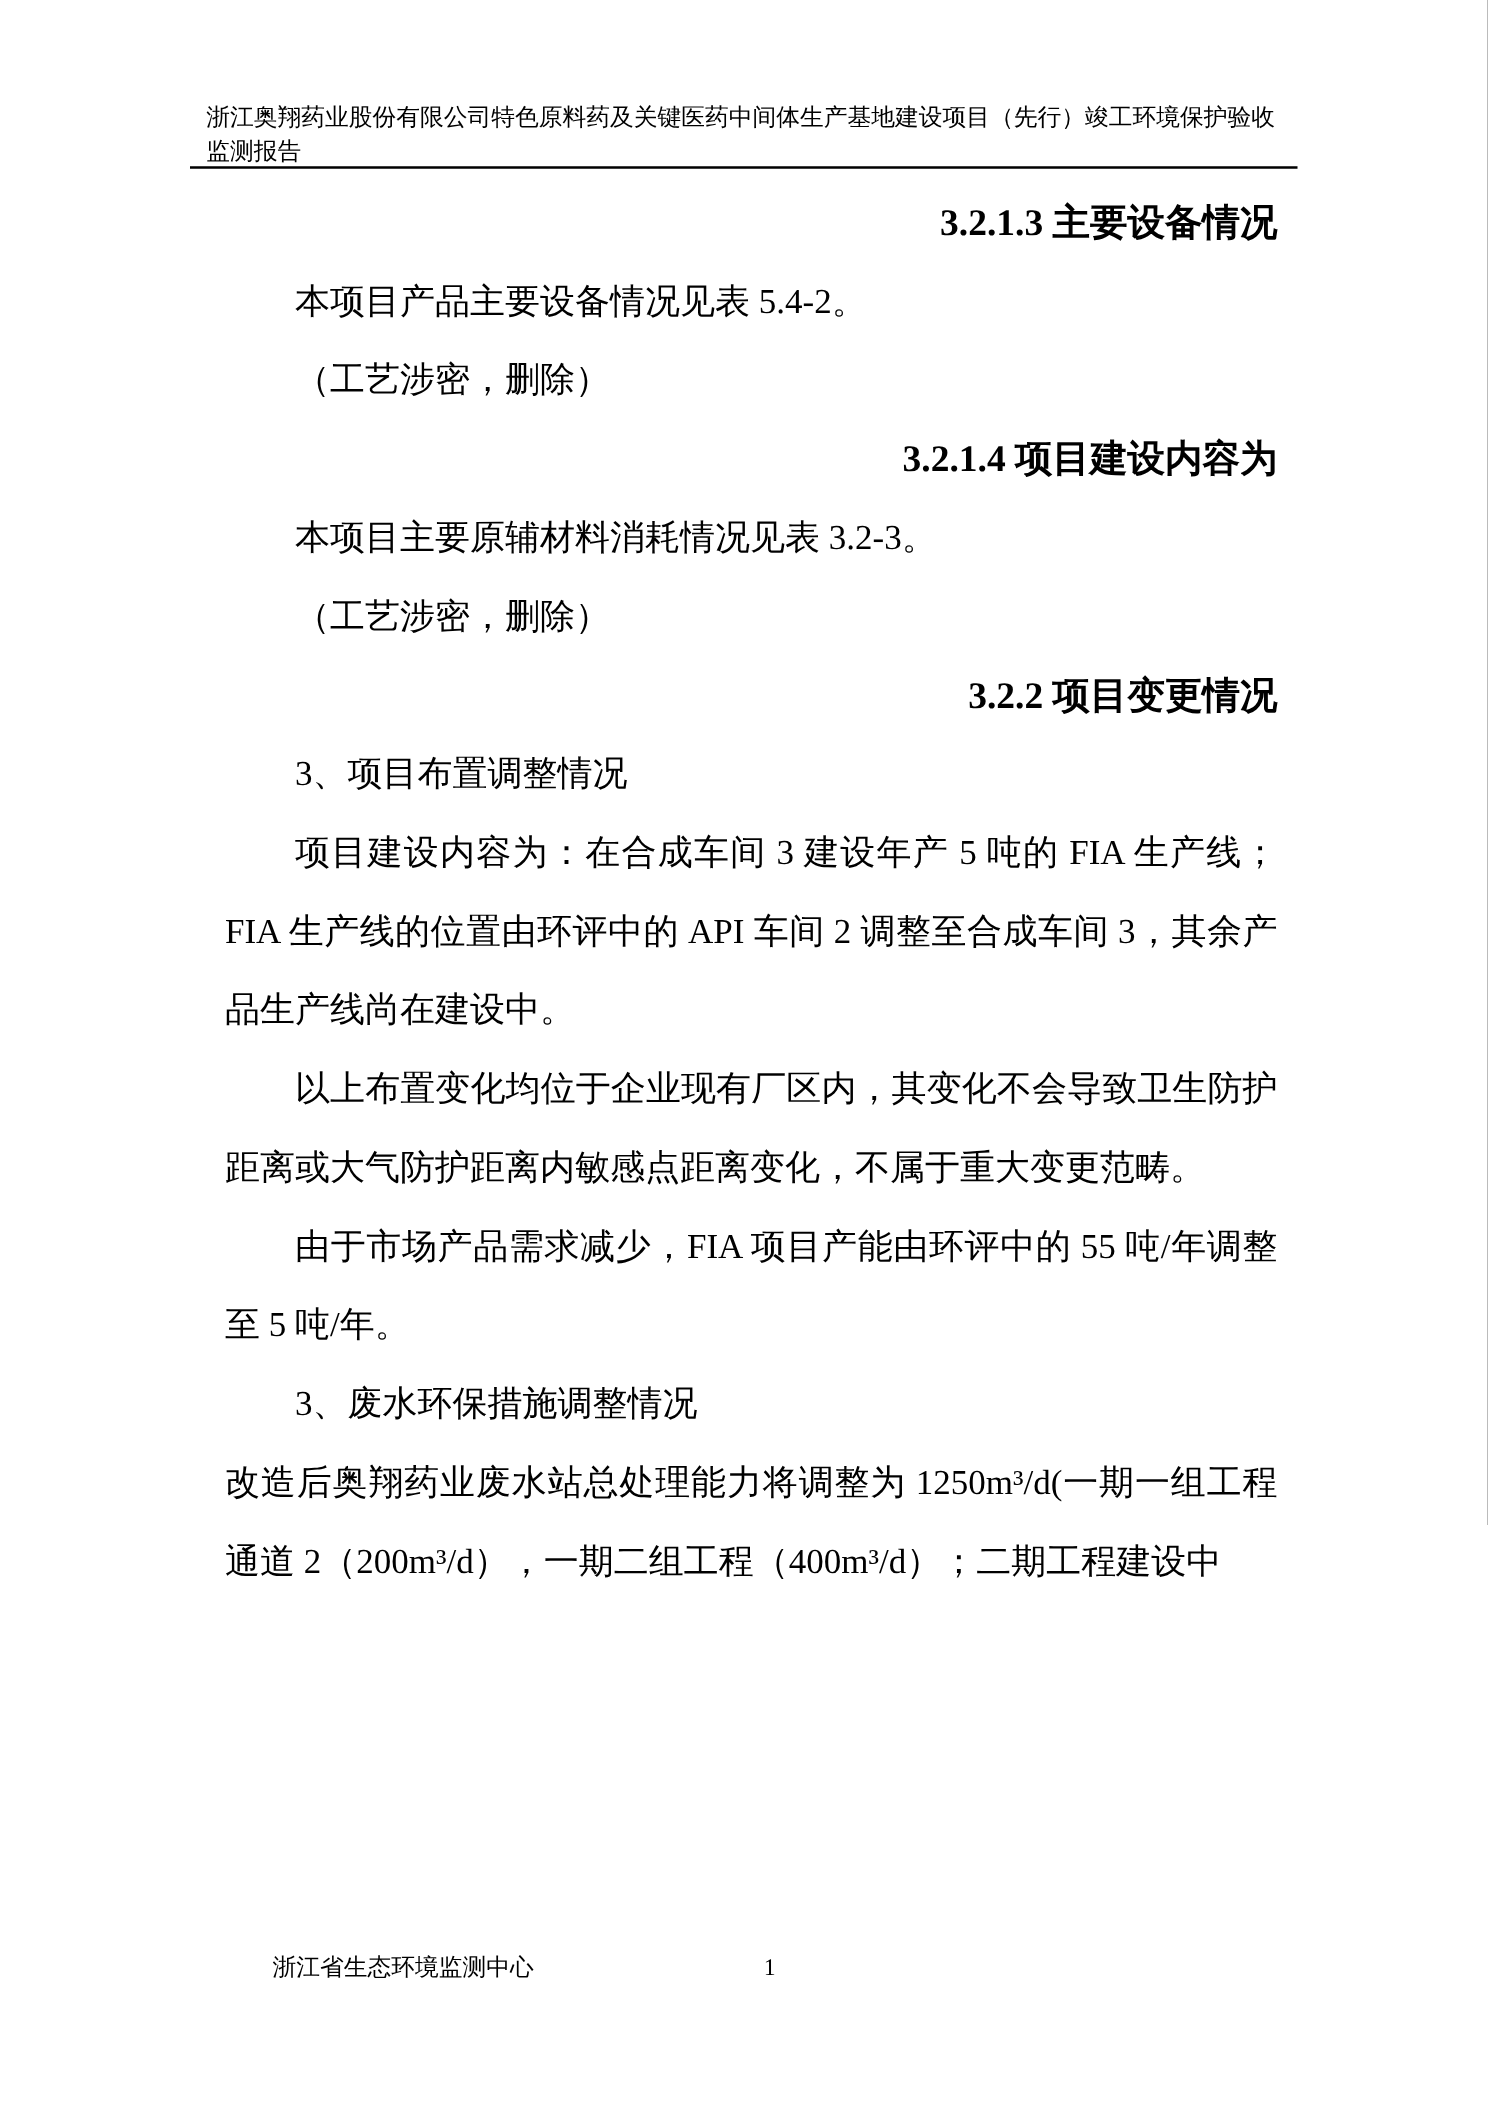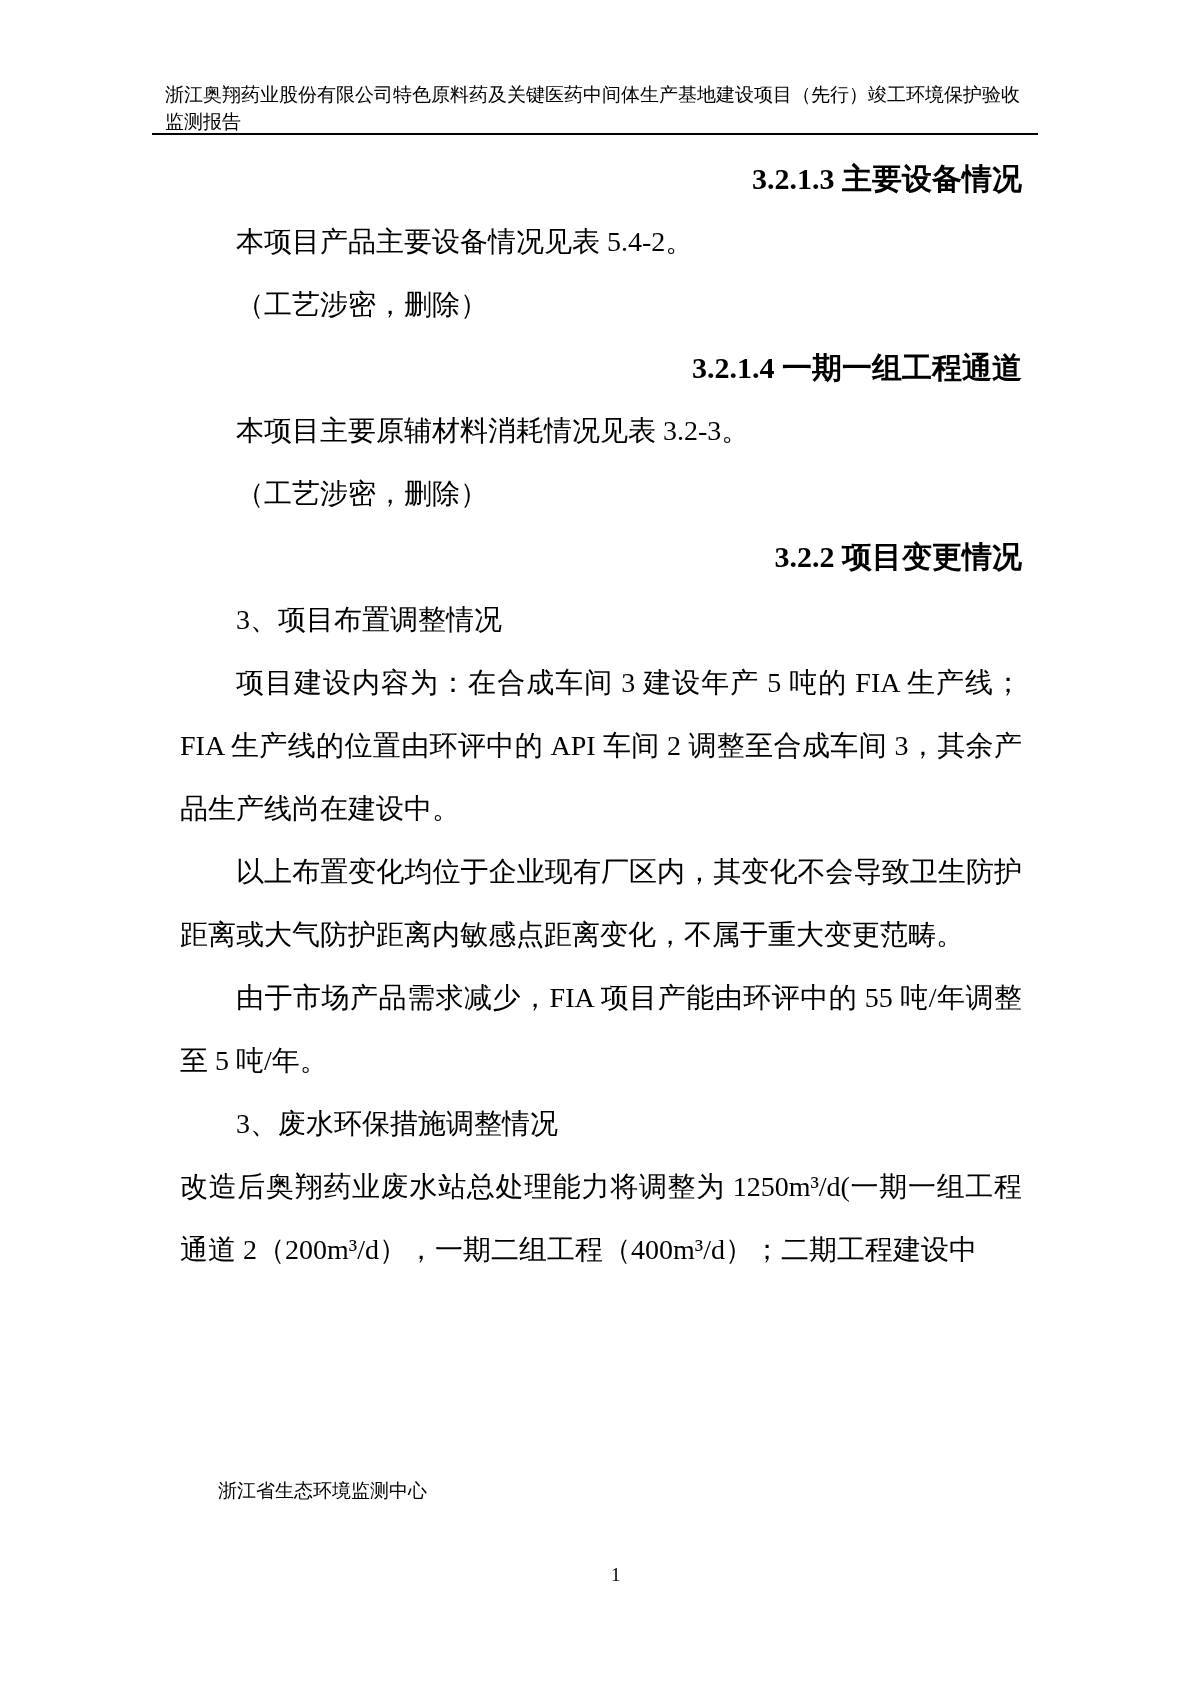--- a/index.html
+++ b/index.html
@@ -37,42 +37,42 @@
     text-indent:0;
   }
   .content .p{
     text-indent:56px;
   }
   .content .p.noindent{
     text-indent:0;
   }
   .footer-org{
     position:absolute;
-    top:1479px;left:218px;
+    top:1563px;left:218px;
     font-size:19px;line-height:24px;
   }
   .footer-page{
     position:absolute;
     top:1563px;left:611px;
     font-size:19px;line-height:24px;
   }
 </style>
 </head>
 <body>
 
 <div class="page">
 
   <div class="header-text">浙江奥翔药业股份有限公司特色原料药及关键医药中间体生产基地建设项目（先行）竣工环境保护验收监测报告</div>
   <div class="header-rule"></div>
 
   <div class="content">
     <div class="h">3.2.1.3 主要设备情况</div>
     <div class="p">本项目产品主要设备情况见表 5.4-2。</div>
     <div class="p">（工艺涉密，删除）</div>
-    <div class="h">3.2.1.4 一期一组工程通道</div>
+    <div class="h">3.2.1.4 项目建设内容为</div>
     <div class="p">本项目主要原辅材料消耗情况见表 3.2-3。</div>
     <div class="p">（工艺涉密，删除）</div>
     <div class="h">3.2.2 项目变更情况</div>
     <div class="p">3、项目布置调整情况</div>
     <div class="p">项目建设内容为：在合成车间 3 建设年产 5 吨的 FIA 生产线；FIA 生产线的位置由环评中的 API 车间 2 调整至合成车间 3，其余产品生产线尚在建设中。</div>
     <div class="p">以上布置变化均位于企业现有厂区内，其变化不会导致卫生防护距离或大气防护距离内敏感点距离变化，不属于重大变更范畴。</div>
     <div class="p">由于市场产品需求减少，FIA 项目产能由环评中的 55 吨/年调整至 5 吨/年。</div>
     <div class="p">3、废水环保措施调整情况</div>
     <div class="p noindent">改造后奥翔药业废水站总处理能力将调整为 1250m³/d(一期一组工程通道 2（200m³/d），一期二组工程（400m³/d）；二期工程建设中</div>
   </div>

